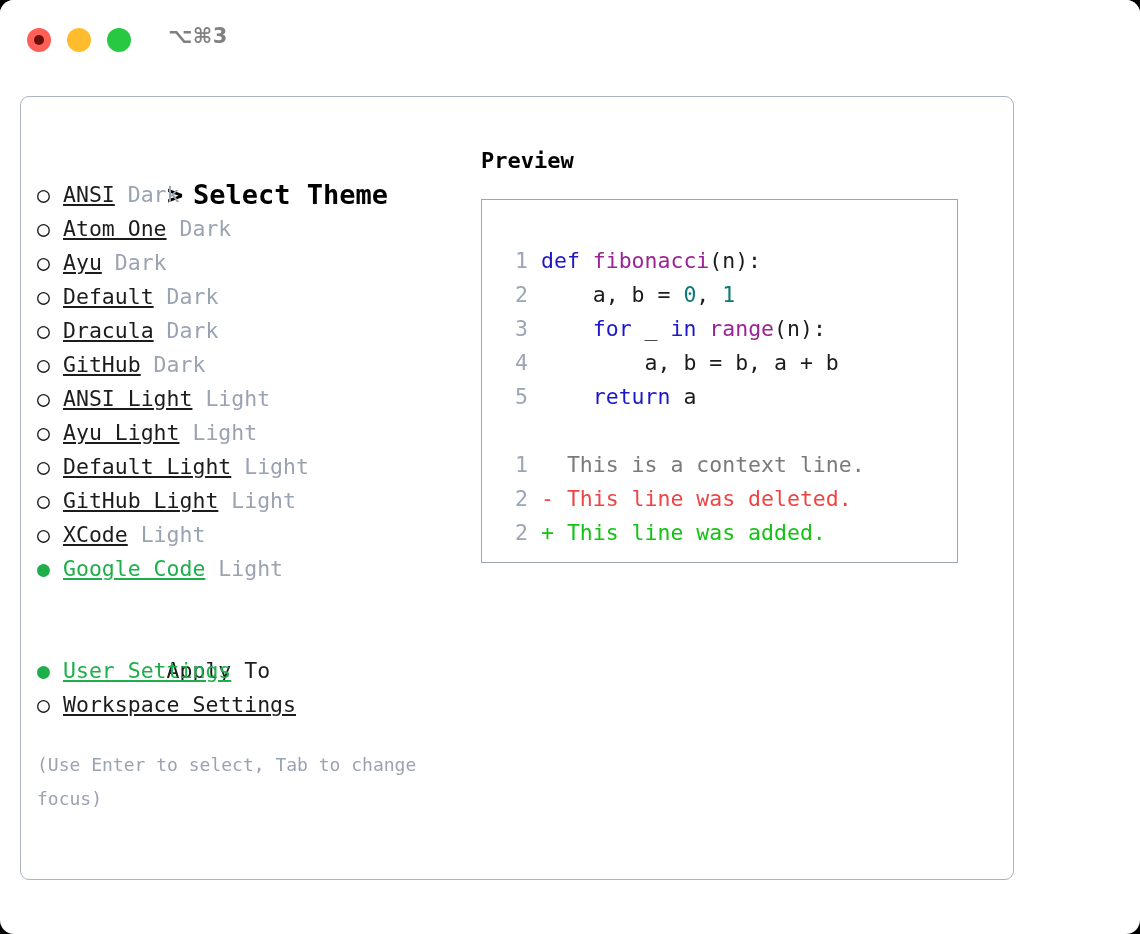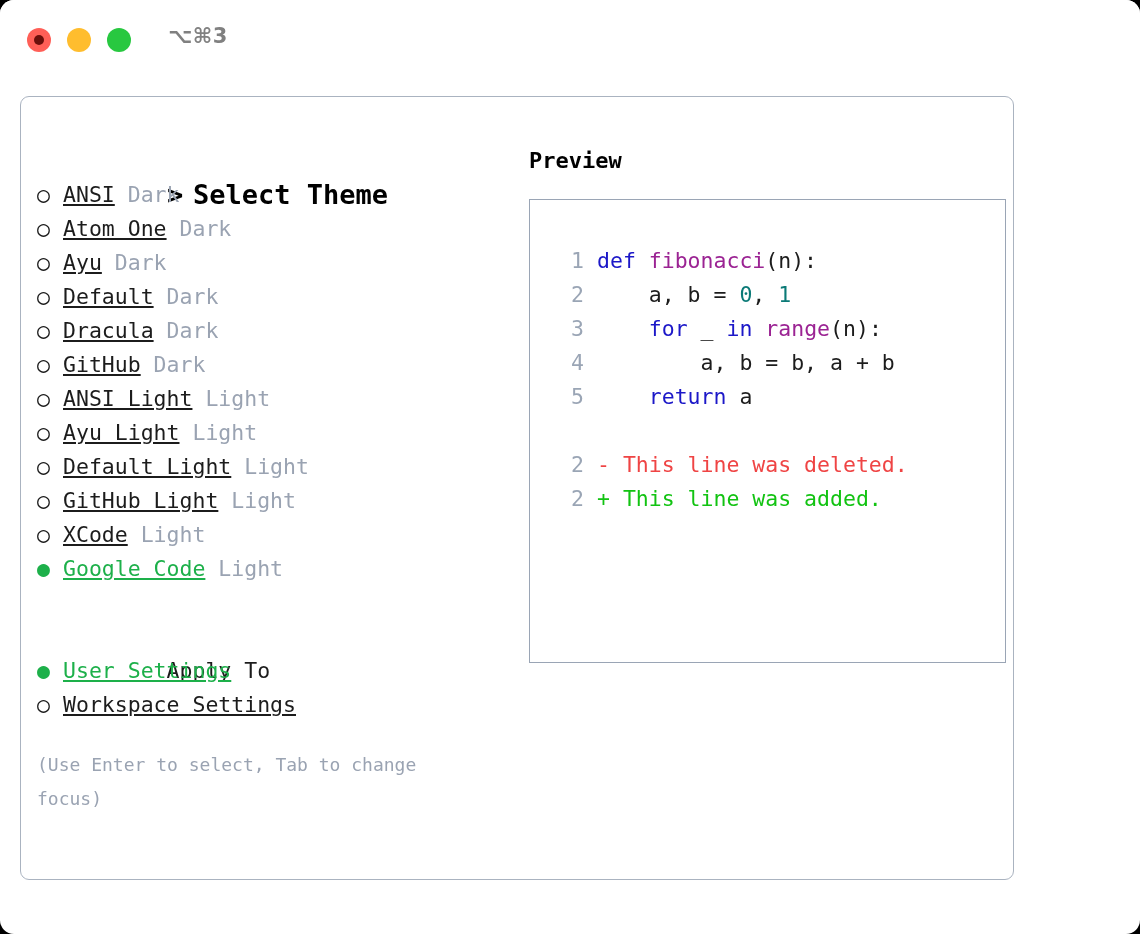--- a/index.html
+++ b/index.html
@@ -110,38 +110,38 @@
     font-size: 18px;
     line-height: 34px;
     color: #9aa3b2;
     width: 410px;
     white-space: normal;
   }
 
   
   #right-col {
     position: absolute;
-    left: 508px;
+    left: 460px;
     top: 47px;
     width: 500px;
   }
   #preview-title {
     font-size: 22px;
     font-weight: bold;
     color: #000000;
     line-height: 34px;
     white-space: pre;
   }
   #preview-box {
     margin-top: 21px;
     width: 477px;
-    height: 464px;
+    height: 364px;
     border: 1px solid #9aa5b5;
     background: #ffffff;
-    padding: 44px 0 0 8px;
+    padding: 44px 0 0 0;
   }
   .code-line {
     height: 34px;
     line-height: 34px;
     font-size: 21.5px;
     white-space: pre;
     padding-left: 20px;
     color: #1c1c1c;
   }
   .lineno {
@@ -214,20 +214,21 @@
       <div id="preview-box">
         <div id="code-block">
             <div class="code-line"><span class="lineno">1</span><span class="kw">def </span><span class="fn">fibonacci</span><span class="plain">(n):</span></div>
             <div class="code-line"><span class="lineno">2</span><span class="plain">    a, b = </span><span class="num">0</span><span class="plain">, </span><span class="num">1</span></div>
             <div class="code-line"><span class="lineno">3</span><span class="plain">    </span><span class="kw">for</span><span class="plain"> _ </span><span class="kw">in</span><span class="plain"> </span><span class="fn">range</span><span class="plain">(n):</span></div>
             <div class="code-line"><span class="lineno">4</span><span class="plain">        a, b = b, a + b</span></div>
             <div class="code-line"><span class="lineno">5</span><span class="plain">    </span><span class="kw">return</span><span class="plain"> a</span></div>
           </div>
         <div class="gap"></div>
         <div id="diff-block">
+            <div class="code-line"><span class="lineno">1</span><span class="ctx">  This is a context line.</span></div>
             <div class="code-line"><span class="lineno">2</span><span class="del">- This line was deleted.</span></div>
             <div class="code-line"><span class="lineno">2</span><span class="add">+ This line was added.</span></div>
           </div>
       </div>
     </div>
 
   </div>
 </div>
 
 </body></html>

